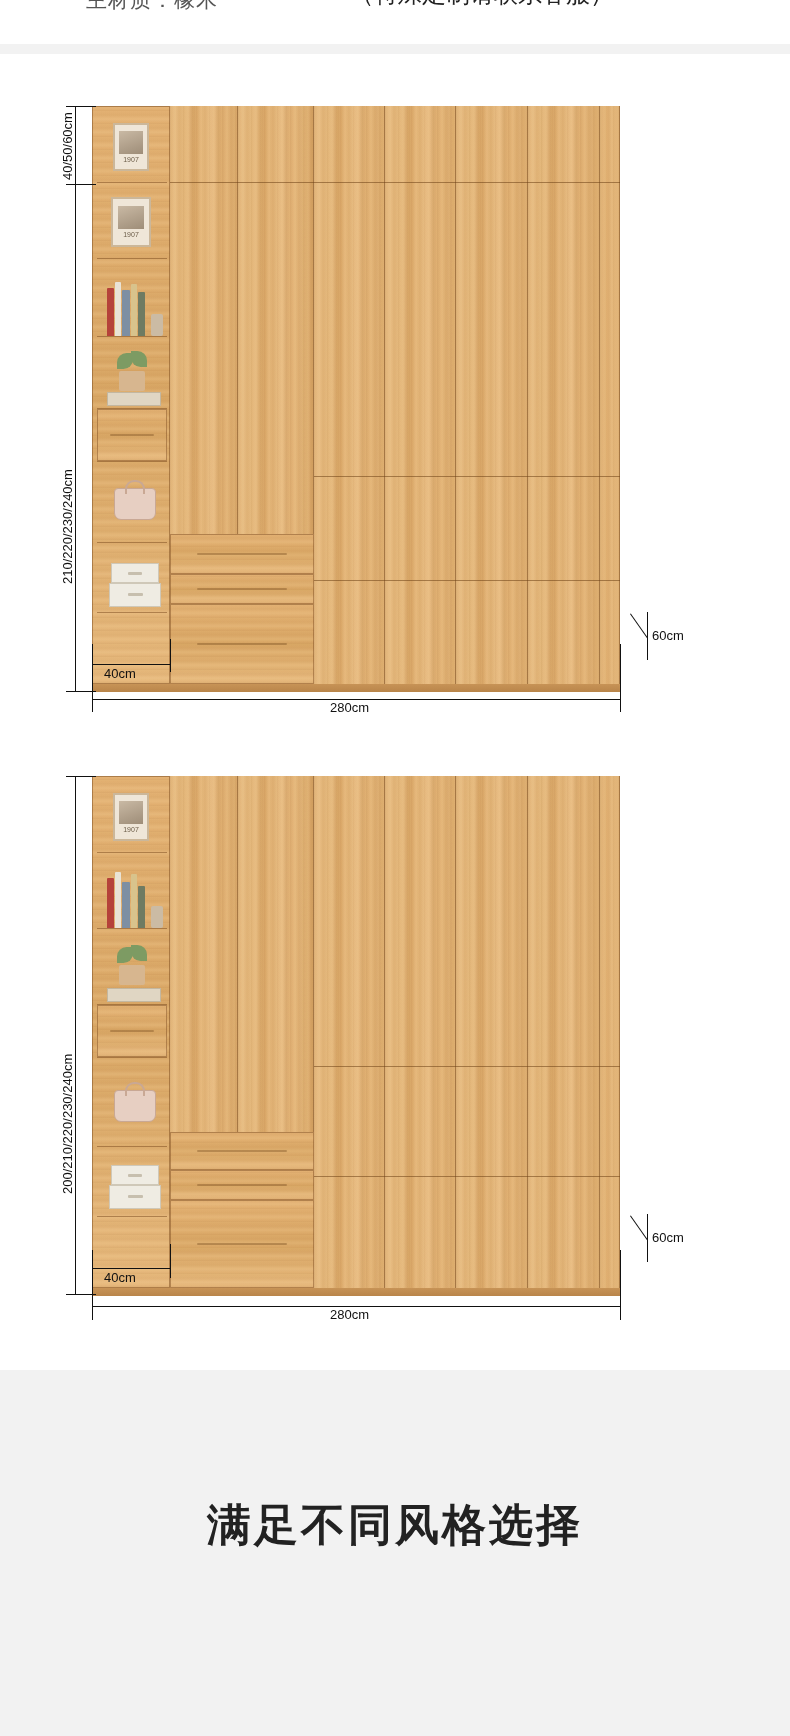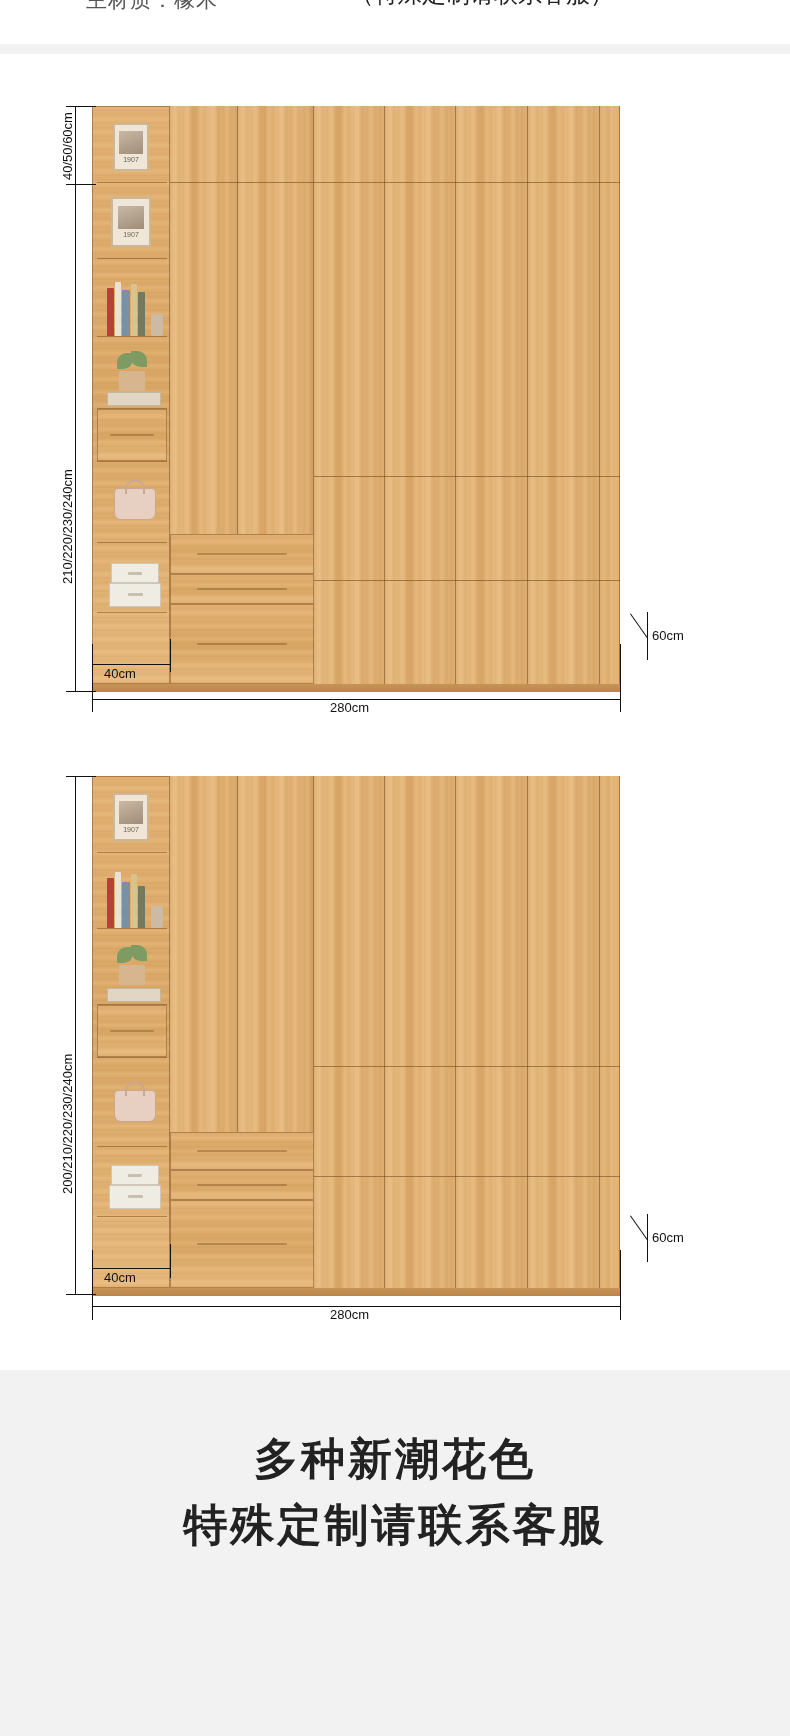--- a/index.html
+++ b/index.html
@@ -410,17 +410,16 @@
     <div class="dim-line dim-h" style="left:92px; top:524px; width:78px;"></div>
     <div class="dim-label" style="left:104px; top:526px;">40cm</div>
 
     <div class="dim-line dim-v" style="left:92px; top:534px; height:42px;"></div>
     <div class="dim-line dim-v" style="left:620px; top:506px; height:70px;"></div>
     <div class="dim-line dim-h" style="left:92px; top:562px; width:528px;"></div>
     <div class="dim-label" style="left:330px; top:563px;">280cm</div>
   </div>
 
   <div class="caption">
-    <div class="line line1">多种新潮花色</div>
-    <div class="line line2">特殊定制请联系客服</div>
+    <div class="line line2">满足不同风格选择</div>
   </div>
 
 </div>
 
 </body></html>

